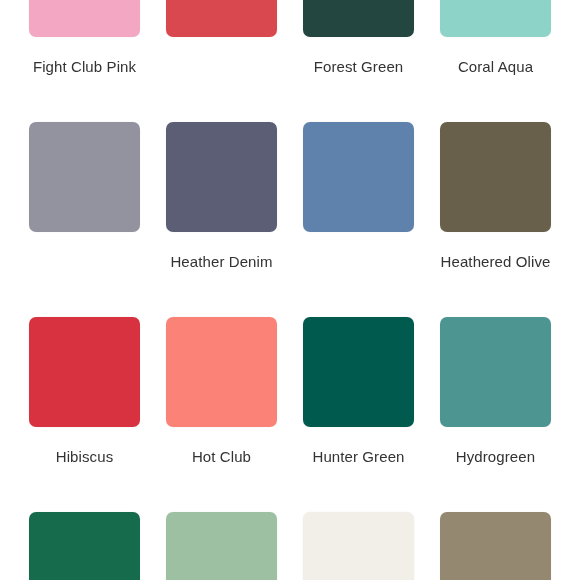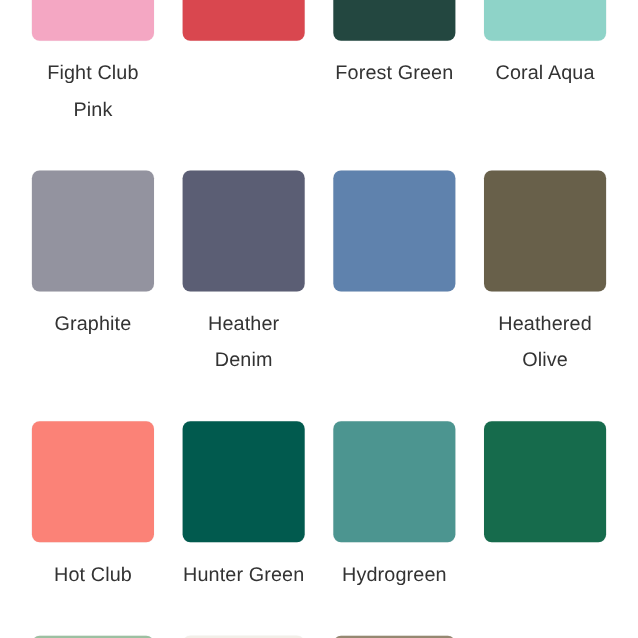--- a/index.html
+++ b/index.html
@@ -45,21 +45,21 @@
     height: 110px;
     border-radius: 7px;
     box-shadow: 0 0 0 0.5px rgba(0,0,0,0.03);
   }
 
   .swatch-label {
     margin-top: 13px;
     width: 111px;
     text-align: center;
     font-family: "Liberation Sans", sans-serif;
-    font-size: 18px;
+    font-size: 15px;
     line-height: 33px;
     color: #333333;
     letter-spacing: 0.1px;
     word-wrap: break-word;
   }
 </style>
 </head>
 <body>
 
 <div id="swatch-grid">
@@ -74,32 +74,35 @@
       <div class="swatch-cell">
         <div class="swatch-chip" style="background-color: rgb(35, 71, 64);"></div>
         <div class="swatch-label">Forest Green</div>
       </div>
       <div class="swatch-cell">
         <div class="swatch-chip" style="background-color: rgb(142, 211, 200);"></div>
         <div class="swatch-label">Coral Aqua</div>
       </div>
       <div class="swatch-cell">
         <div class="swatch-chip" style="background-color: rgb(147, 147, 159);"></div>
-        <div class="swatch-label">Graphite</div>
       </div>
       <div class="swatch-cell">
         <div class="swatch-chip" style="background-color: rgb(91, 94, 116);"></div>
         <div class="swatch-label">Heather Denim</div>
       </div>
       <div class="swatch-cell">
         <div class="swatch-chip" style="background-color: rgb(95, 130, 173);"></div>
       </div>
       <div class="swatch-cell">
         <div class="swatch-chip" style="background-color: rgb(104, 96, 74);"></div>
         <div class="swatch-label">Heathered Olive</div>
+      </div>
+      <div class="swatch-cell">
+        <div class="swatch-chip" style="background-color: rgb(216, 49, 63);"></div>
+        <div class="swatch-label">Hibiscus</div>
       </div>
       <div class="swatch-cell">
         <div class="swatch-chip" style="background-color: rgb(251, 130, 119);"></div>
         <div class="swatch-label">Hot Club</div>
       </div>
       <div class="swatch-cell">
         <div class="swatch-chip" style="background-color: rgb(1, 90, 78);"></div>
         <div class="swatch-label">Hunter Green</div>
       </div>
       <div class="swatch-cell">

